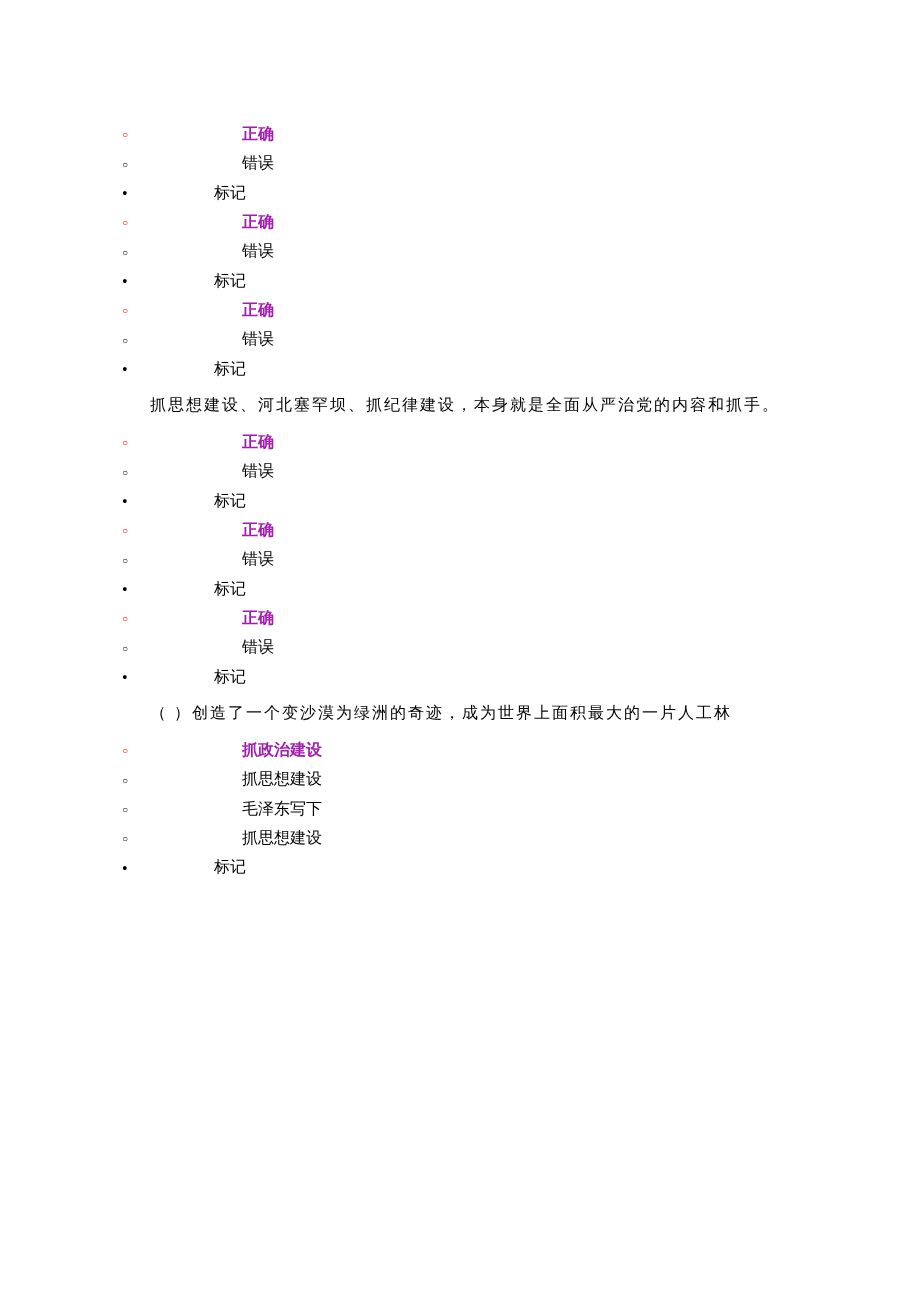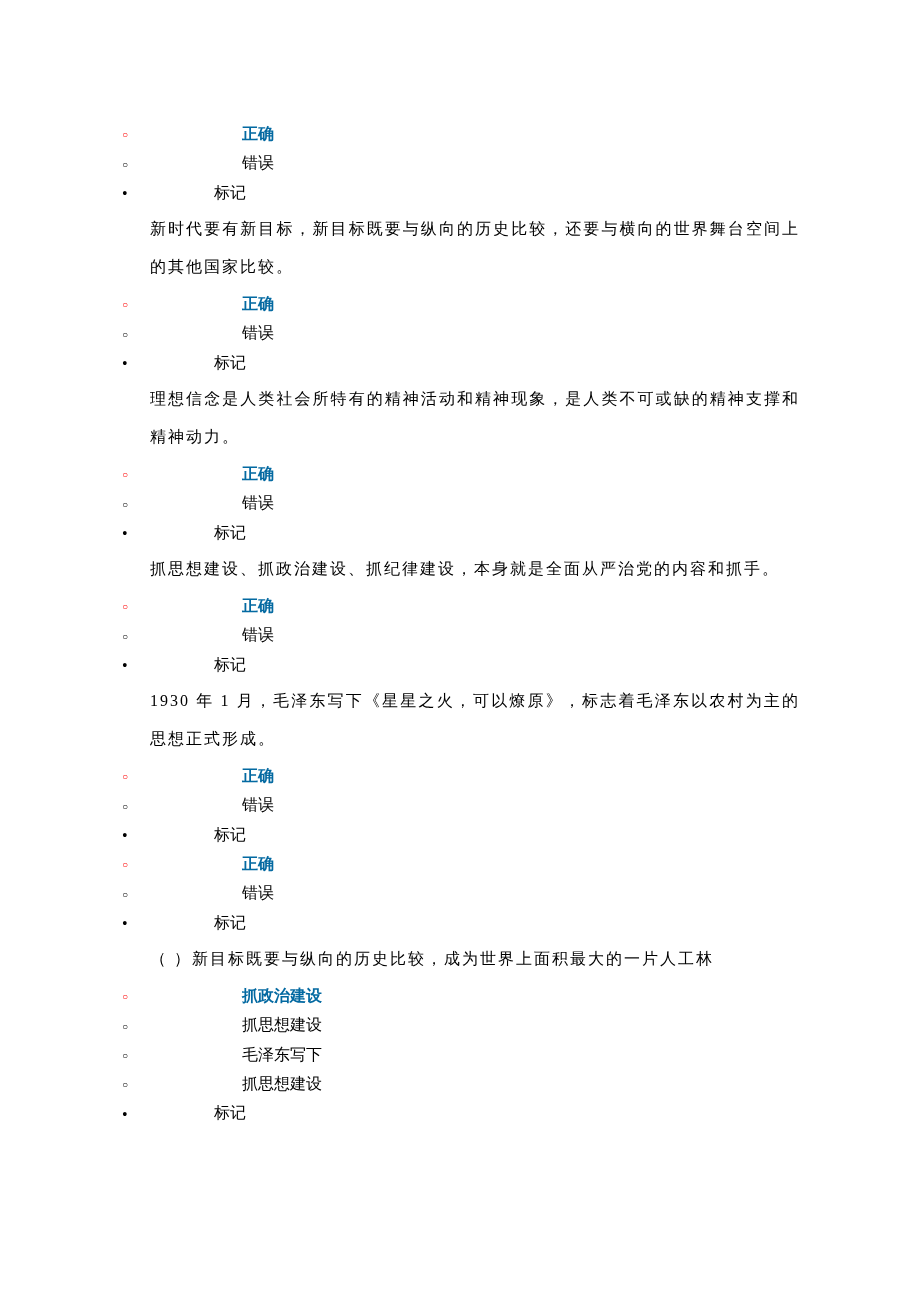--- a/index.html
+++ b/index.html
@@ -41,21 +41,21 @@
     display: inline-block;
     vertical-align: middle;
   }
   .content-col {
     flex: 1;
   }
   .opt-text {
     padding-left: 90px;
   }
   .opt-text.correct {
-    color: #0369a1;
+    color: #a21caf;
     font-weight: bold;
   }
   .mark-text {
     padding-left: 62px;
     text-align: right;
   }
   .question {
     line-height: 38px;
     letter-spacing: 2px;
     text-align: justify;
@@ -75,66 +75,20 @@
       </div>
       <div class="row">
         <div class="bullet-col"><span class="hollow-circle black">○</span></div>
         <div class="content-col"><span class="opt-text">错误</span></div>
       </div>
       <div class="row">
         <div class="bullet-col"><span class="solid-dot">•</span></div>
         <div class="content-col"><span class="mark-text">标记</span></div>
       </div>
     </div>
-    <div class="question">新时代要有新目标，新目标既要与纵向的历史比较，还要与横向的世界舞台空间上的其他国家比较。</div>
-    <div>
-      <div class="row">
-        <div class="bullet-col"><span class="hollow-circle">○</span></div>
-        <div class="content-col"><span class="opt-text correct">正确</span></div>
-      </div>
-      <div class="row">
-        <div class="bullet-col"><span class="hollow-circle black">○</span></div>
-        <div class="content-col"><span class="opt-text">错误</span></div>
-      </div>
-      <div class="row">
-        <div class="bullet-col"><span class="solid-dot">•</span></div>
-        <div class="content-col"><span class="mark-text">标记</span></div>
-      </div>
-    </div>
-    <div class="question">理想信念是人类社会所特有的精神活动和精神现象，是人类不可或缺的精神支撑和精神动力。</div>
-    <div>
-      <div class="row">
-        <div class="bullet-col"><span class="hollow-circle">○</span></div>
-        <div class="content-col"><span class="opt-text correct">正确</span></div>
-      </div>
-      <div class="row">
-        <div class="bullet-col"><span class="hollow-circle black">○</span></div>
-        <div class="content-col"><span class="opt-text">错误</span></div>
-      </div>
-      <div class="row">
-        <div class="bullet-col"><span class="solid-dot">•</span></div>
-        <div class="content-col"><span class="mark-text">标记</span></div>
-      </div>
-    </div>
-    <div class="question">抓思想建设、抓政治建设、抓纪律建设，本身就是全面从严治党的内容和抓手。</div>
-    <div>
-      <div class="row">
-        <div class="bullet-col"><span class="hollow-circle">○</span></div>
-        <div class="content-col"><span class="opt-text correct">正确</span></div>
-      </div>
-      <div class="row">
-        <div class="bullet-col"><span class="hollow-circle black">○</span></div>
-        <div class="content-col"><span class="opt-text">错误</span></div>
-      </div>
-      <div class="row">
-        <div class="bullet-col"><span class="solid-dot">•</span></div>
-        <div class="content-col"><span class="mark-text">标记</span></div>
-      </div>
-    </div>
-    <div class="question">1930 年 1 月，毛泽东写下《星星之火，可以燎原》，标志着毛泽东以农村为主的思想正式形成。</div>
     <div>
       <div class="row">
         <div class="bullet-col"><span class="hollow-circle">○</span></div>
         <div class="content-col"><span class="opt-text correct">正确</span></div>
       </div>
       <div class="row">
         <div class="bullet-col"><span class="hollow-circle black">○</span></div>
         <div class="content-col"><span class="opt-text">错误</span></div>
       </div>
       <div class="row">
@@ -149,21 +103,64 @@
       </div>
       <div class="row">
         <div class="bullet-col"><span class="hollow-circle black">○</span></div>
         <div class="content-col"><span class="opt-text">错误</span></div>
       </div>
       <div class="row">
         <div class="bullet-col"><span class="solid-dot">•</span></div>
         <div class="content-col"><span class="mark-text">标记</span></div>
       </div>
     </div>
-    <div class="question">（  ）新目标既要与纵向的历史比较，成为世界上面积最大的一片人工林</div>
+    <div class="question">抓思想建设、河北塞罕坝、抓纪律建设，本身就是全面从严治党的内容和抓手。</div>
+    <div>
+      <div class="row">
+        <div class="bullet-col"><span class="hollow-circle">○</span></div>
+        <div class="content-col"><span class="opt-text correct">正确</span></div>
+      </div>
+      <div class="row">
+        <div class="bullet-col"><span class="hollow-circle black">○</span></div>
+        <div class="content-col"><span class="opt-text">错误</span></div>
+      </div>
+      <div class="row">
+        <div class="bullet-col"><span class="solid-dot">•</span></div>
+        <div class="content-col"><span class="mark-text">标记</span></div>
+      </div>
+    </div>
+    <div>
+      <div class="row">
+        <div class="bullet-col"><span class="hollow-circle">○</span></div>
+        <div class="content-col"><span class="opt-text correct">正确</span></div>
+      </div>
+      <div class="row">
+        <div class="bullet-col"><span class="hollow-circle black">○</span></div>
+        <div class="content-col"><span class="opt-text">错误</span></div>
+      </div>
+      <div class="row">
+        <div class="bullet-col"><span class="solid-dot">•</span></div>
+        <div class="content-col"><span class="mark-text">标记</span></div>
+      </div>
+    </div>
+    <div>
+      <div class="row">
+        <div class="bullet-col"><span class="hollow-circle">○</span></div>
+        <div class="content-col"><span class="opt-text correct">正确</span></div>
+      </div>
+      <div class="row">
+        <div class="bullet-col"><span class="hollow-circle black">○</span></div>
+        <div class="content-col"><span class="opt-text">错误</span></div>
+      </div>
+      <div class="row">
+        <div class="bullet-col"><span class="solid-dot">•</span></div>
+        <div class="content-col"><span class="mark-text">标记</span></div>
+      </div>
+    </div>
+    <div class="question">（  ）创造了一个变沙漠为绿洲的奇迹，成为世界上面积最大的一片人工林</div>
     <div class="row">
       <div class="bullet-col"><span class="hollow-circle">○</span></div>
       <div class="content-col"><span class="opt-text correct">抓政治建设</span></div>
     </div>
     <div class="row">
       <div class="bullet-col"><span class="hollow-circle black">○</span></div>
       <div class="content-col"><span class="opt-text">抓思想建设</span></div>
     </div>
     <div class="row">
       <div class="bullet-col"><span class="hollow-circle black">○</span></div>

